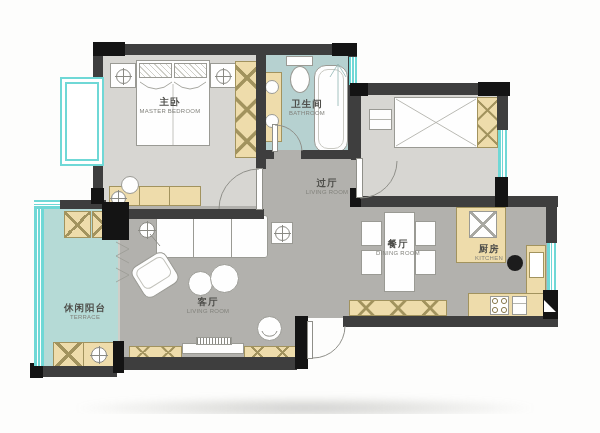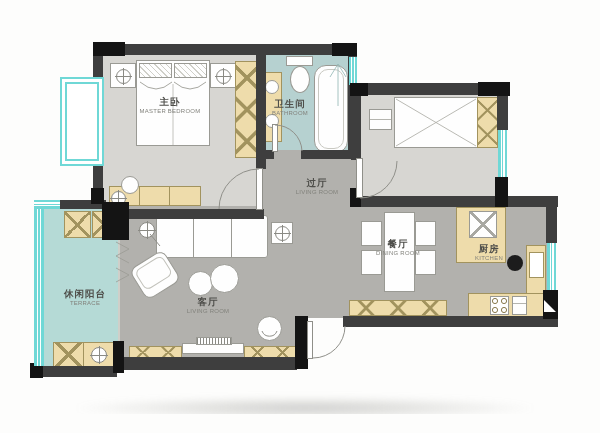--- a/index.html
+++ b/index.html
@@ -179,37 +179,37 @@
       <circle cx="504" cy="310" r="2.6" stroke="#8a7b4e"></circle>
 
       <polygon points="544,300 556,312 544,312" fill="#ffffff" stroke="none"></polygon>
     </g>
   </svg>
 
   <div class="label" style="left:170px;top:106px">
     <div class="zh">主卧</div>
     <div class="en">MASTER BEDROOM</div>
   </div>
-  <div class="label" style="left:290px;top:108px">
+  <div class="label" style="left:307px;top:108px">
     <div class="zh">卫生间</div>
     <div class="en">BATHROOM</div>
   </div>
-  <div class="label" style="left:317px;top:187px">
+  <div class="label" style="left:327px;top:187px">
     <div class="zh">过厅</div>
     <div class="en">LIVING ROOM</div>
   </div>
   <div class="label" style="left:208px;top:306px">
     <div class="zh">客厅</div>
     <div class="en">LIVING ROOM</div>
   </div>
   <div class="label" style="left:398px;top:248px">
     <div class="zh">餐厅</div>
     <div class="en">DINING ROOM</div>
   </div>
   <div class="label" style="left:489px;top:253px">
     <div class="zh">厨房</div>
     <div class="en">KITCHEN</div>
   </div>
-  <div class="label" style="left:85px;top:298px">
+  <div class="label" style="left:85px;top:312px">
     <div class="zh">休闲阳台</div>
     <div class="en">TERRACE</div>
   </div>
 </div>
 
 </body></html>

